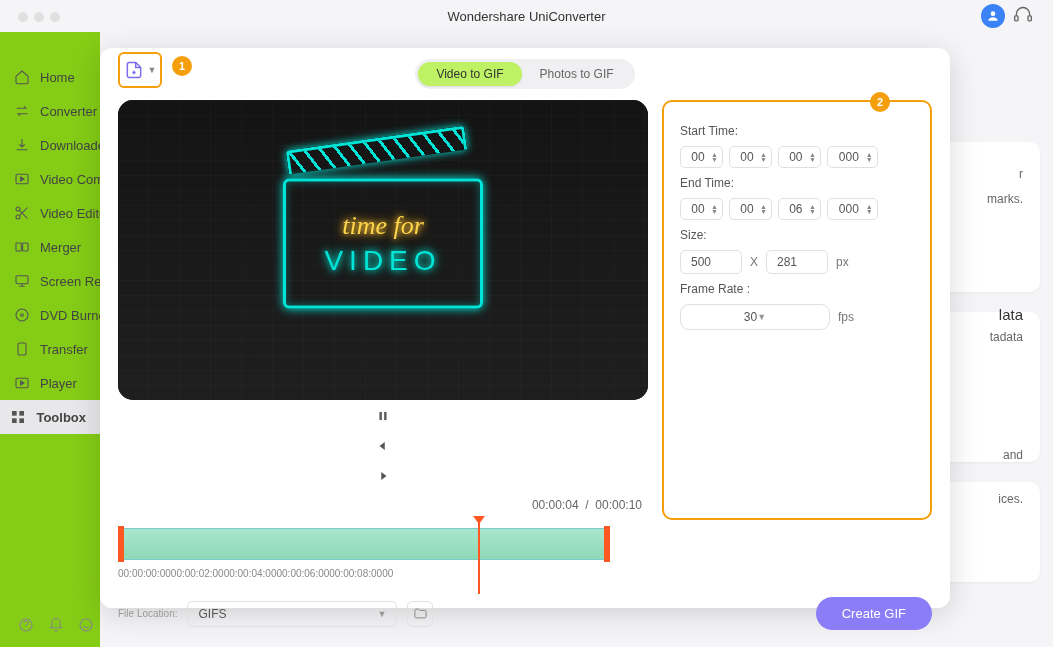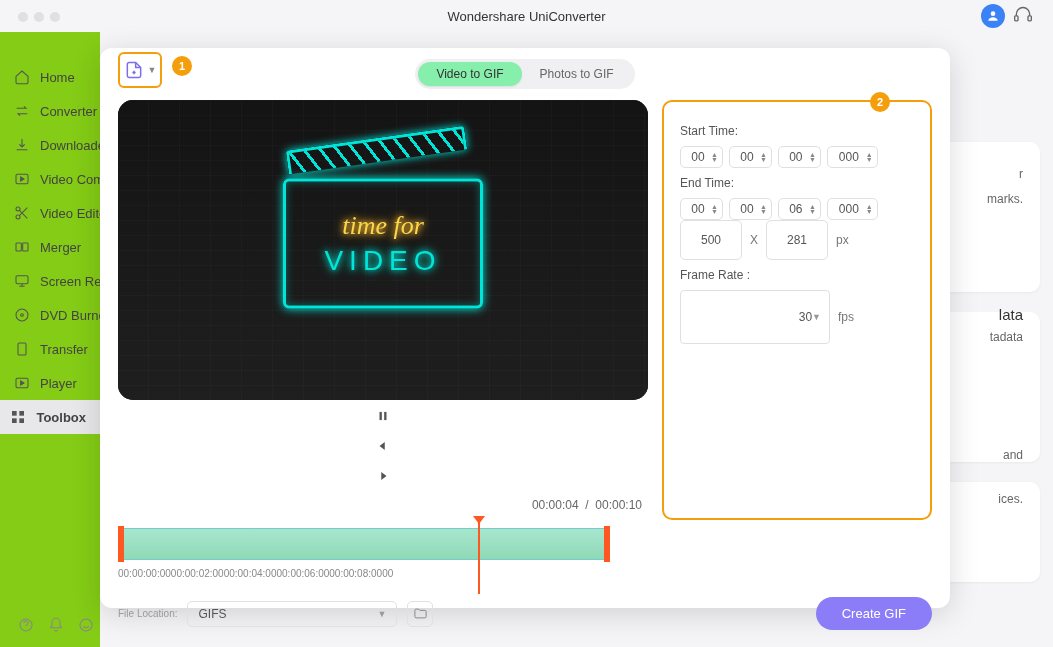--- a/index.html
+++ b/index.html
@@ -31,21 +31,21 @@
 .modal-title { font-size: 13px; color: #333; }
 
 .modal-body { padding: 8px 18px 14px 18px; }
 .top-row { display: flex; align-items: center; justify-content: center; position: relative; height: 36px; margin-bottom: 8px; }
 .add-btn { position: absolute; left: 0; top: -4px; width: 44px; height: 36px; border: 2px solid #f59e0b; border-radius: 6px; display: flex; align-items: center; justify-content: center; gap: 2px; color: #7c6cf0; cursor: pointer; }
 .add-btn svg { width: 20px; height: 20px; }
 .add-chevron { font-size: 9px; color: #888; margin-left: 2px; }
 .callout { width: 20px; height: 20px; border-radius: 50%; background: #f59e0b; color: #fff; font-size: 11px; font-weight: 600; display: flex; align-items: center; justify-content: center; position: absolute; }
 .tab-group { display: flex; background: #f0f0f2; border-radius: 18px; padding: 3px; }
 .tab { padding: 5px 18px; font-size: 12px; color: #666; border-radius: 15px; cursor: pointer; }
-.tab.active { background: #86efac; color: #333; box-shadow: 0 1px 2px rgba(0,0,0,0.08); }
+.tab.active { background: #bef264; color: #333; box-shadow: 0 1px 2px rgba(0,0,0,0.08); }
 
 .workspace { display: flex; gap: 14px; }
 .preview-col { flex: 0 0 530px; }
 .video-preview { width: 530px; height: 300px; background: #1a1a1a; border-radius: 15px; position: relative; overflow: hidden; display: flex; align-items: center; justify-content: center; }
 .neon-scene { position: relative; width: 100%; height: 100%; background: linear-gradient(#0a0a0a,#161616); }
 .brick { position: absolute; inset: 0; background-image: repeating-linear-gradient(0deg, rgba(255,255,255,0.02) 0 14px, rgba(255,255,255,0.04) 14px 15px), repeating-linear-gradient(90deg, rgba(255,255,255,0.02) 0 30px, rgba(255,255,255,0.04) 30px 31px); }
 .clapper { position: absolute; left: 50%; top: 50%; transform: translate(-50%,-55%); }
 .clapper-box { width: 200px; height: 130px; border: 3px solid #00e5d8; border-radius: 6px; box-shadow: 0 0 10px #00e5d8, inset 0 0 8px rgba(0,229,216,0.4); display: flex; flex-direction: column; align-items: center; justify-content: center; }
 .clapper-top { position: absolute; top: -28px; left: 6px; width: 180px; height: 24px; border: 3px solid #00e5d8; border-bottom: none; border-radius: 4px 4px 0 0; transform: rotate(-8deg); transform-origin: left bottom; box-shadow: 0 0 8px #00e5d8; background: repeating-linear-gradient(60deg, transparent 0 10px, #00e5d8 10px 13px); }
 .neon-text1 { font-family: cursive; font-size: 26px; color: #ffd54a; text-shadow: 0 0 6px #ffd54a, 0 0 12px #ff9800; font-style: italic; }
@@ -58,23 +58,23 @@
 .settings-col { flex: 1; border: 2px solid #f59e0b; border-radius: 10px; padding: 14px 16px; position: relative; }
 .settings-col .callout { top: -10px; right: 40px; }
 .setting-label { font-size: 12px; color: #555; margin-bottom: 8px; margin-top: 8px; }
 .setting-label:first-child { margin-top: 0; }
 .time-inputs { display: flex; gap: 6px; align-items: center; }
 .spin-input { display: flex; align-items: center; border: 1px solid #e0e0e0; border-radius: 5px; padding: 3px 4px 3px 8px; font-size: 12px; color: #555; gap: 4px; }
 .spin-input .val { min-width: 18px; text-align: center; }
 .spin-input.wide .val { min-width: 26px; }
 .spinners { display: flex; flex-direction: column; line-height: 5px; font-size: 7px; color: #888; cursor: pointer; }
 .size-row { display: flex; align-items: center; gap: 8px; }
-.plain-input { border: 1px solid #e0e0e0; border-radius: 5px; padding: 12px 10px; font-size: 12px; color: #555; width: 62px; text-align: center; }
+.plain-input { border: 1px solid #e0e0e0; border-radius: 5px; padding: 4px 10px; font-size: 12px; color: #555; width: 62px; text-align: left; }
 .unit-text { font-size: 12px; color: #777; }
-.select-input { border: 1px solid #e0e0e0; border-radius: 4px; padding: 19px 8px; font-size: 12px; color: #555; width: 150px; display: flex; justify-content: flex-end; align-items: center; cursor: pointer; }
+.select-input { border: 1px solid #e0e0e0; border-radius: 9px; padding: 5px 8px; font-size: 12px; color: #555; width: 150px; display: flex; justify-content: center; align-items: center; cursor: pointer; }
 
 .timeline { margin-top: 6px; }
 .track-wrap { position: relative; height: 36px; }
 .track-clip { position: absolute; left: 0; top: 2px; height: 32px; background: linear-gradient(#a8e6cf,#8fd9b6); border: 1px solid #7cc; }
 .track-handle { position: absolute; top: 0; width: 6px; height: 36px; background: #ff5722; cursor: ew-resize; }
 .playhead { position: absolute; top: -8px; width: 2px; background: #ff5722; }
 .playhead::before { content: ""; position: absolute; left: -5px; top: -2px; width: 0; height: 0; border-left: 6px solid transparent; border-right: 6px solid transparent; border-top: 8px solid #ff5722; }
 .ruler { display: flex; justify-content: flex-start; font-size: 10px; color: #888; margin-top: 6px; padding: 0 0px; }
 .ruler span { position: relative; }
 
@@ -359,20 +359,21 @@
               </span>
             </div>
           <div class="spin-input wide">
               <span class="val">000</span>
               <span class="spinners">
                 <span>▲</span>
                 <span>▼</span>
               </span>
             </div>
         </div>
+        <div class="setting-label">Size:</div>
         <div class="size-row">
           <div class="plain-input">500</div>
           <span class="unit-text">X</span>
           <div class="plain-input">281</div>
           <span class="unit-text">px</span>
         </div>
         <div class="setting-label">Frame Rate :</div>
         <div class="size-row">
           <div class="select-input">
               <span>30</span>

